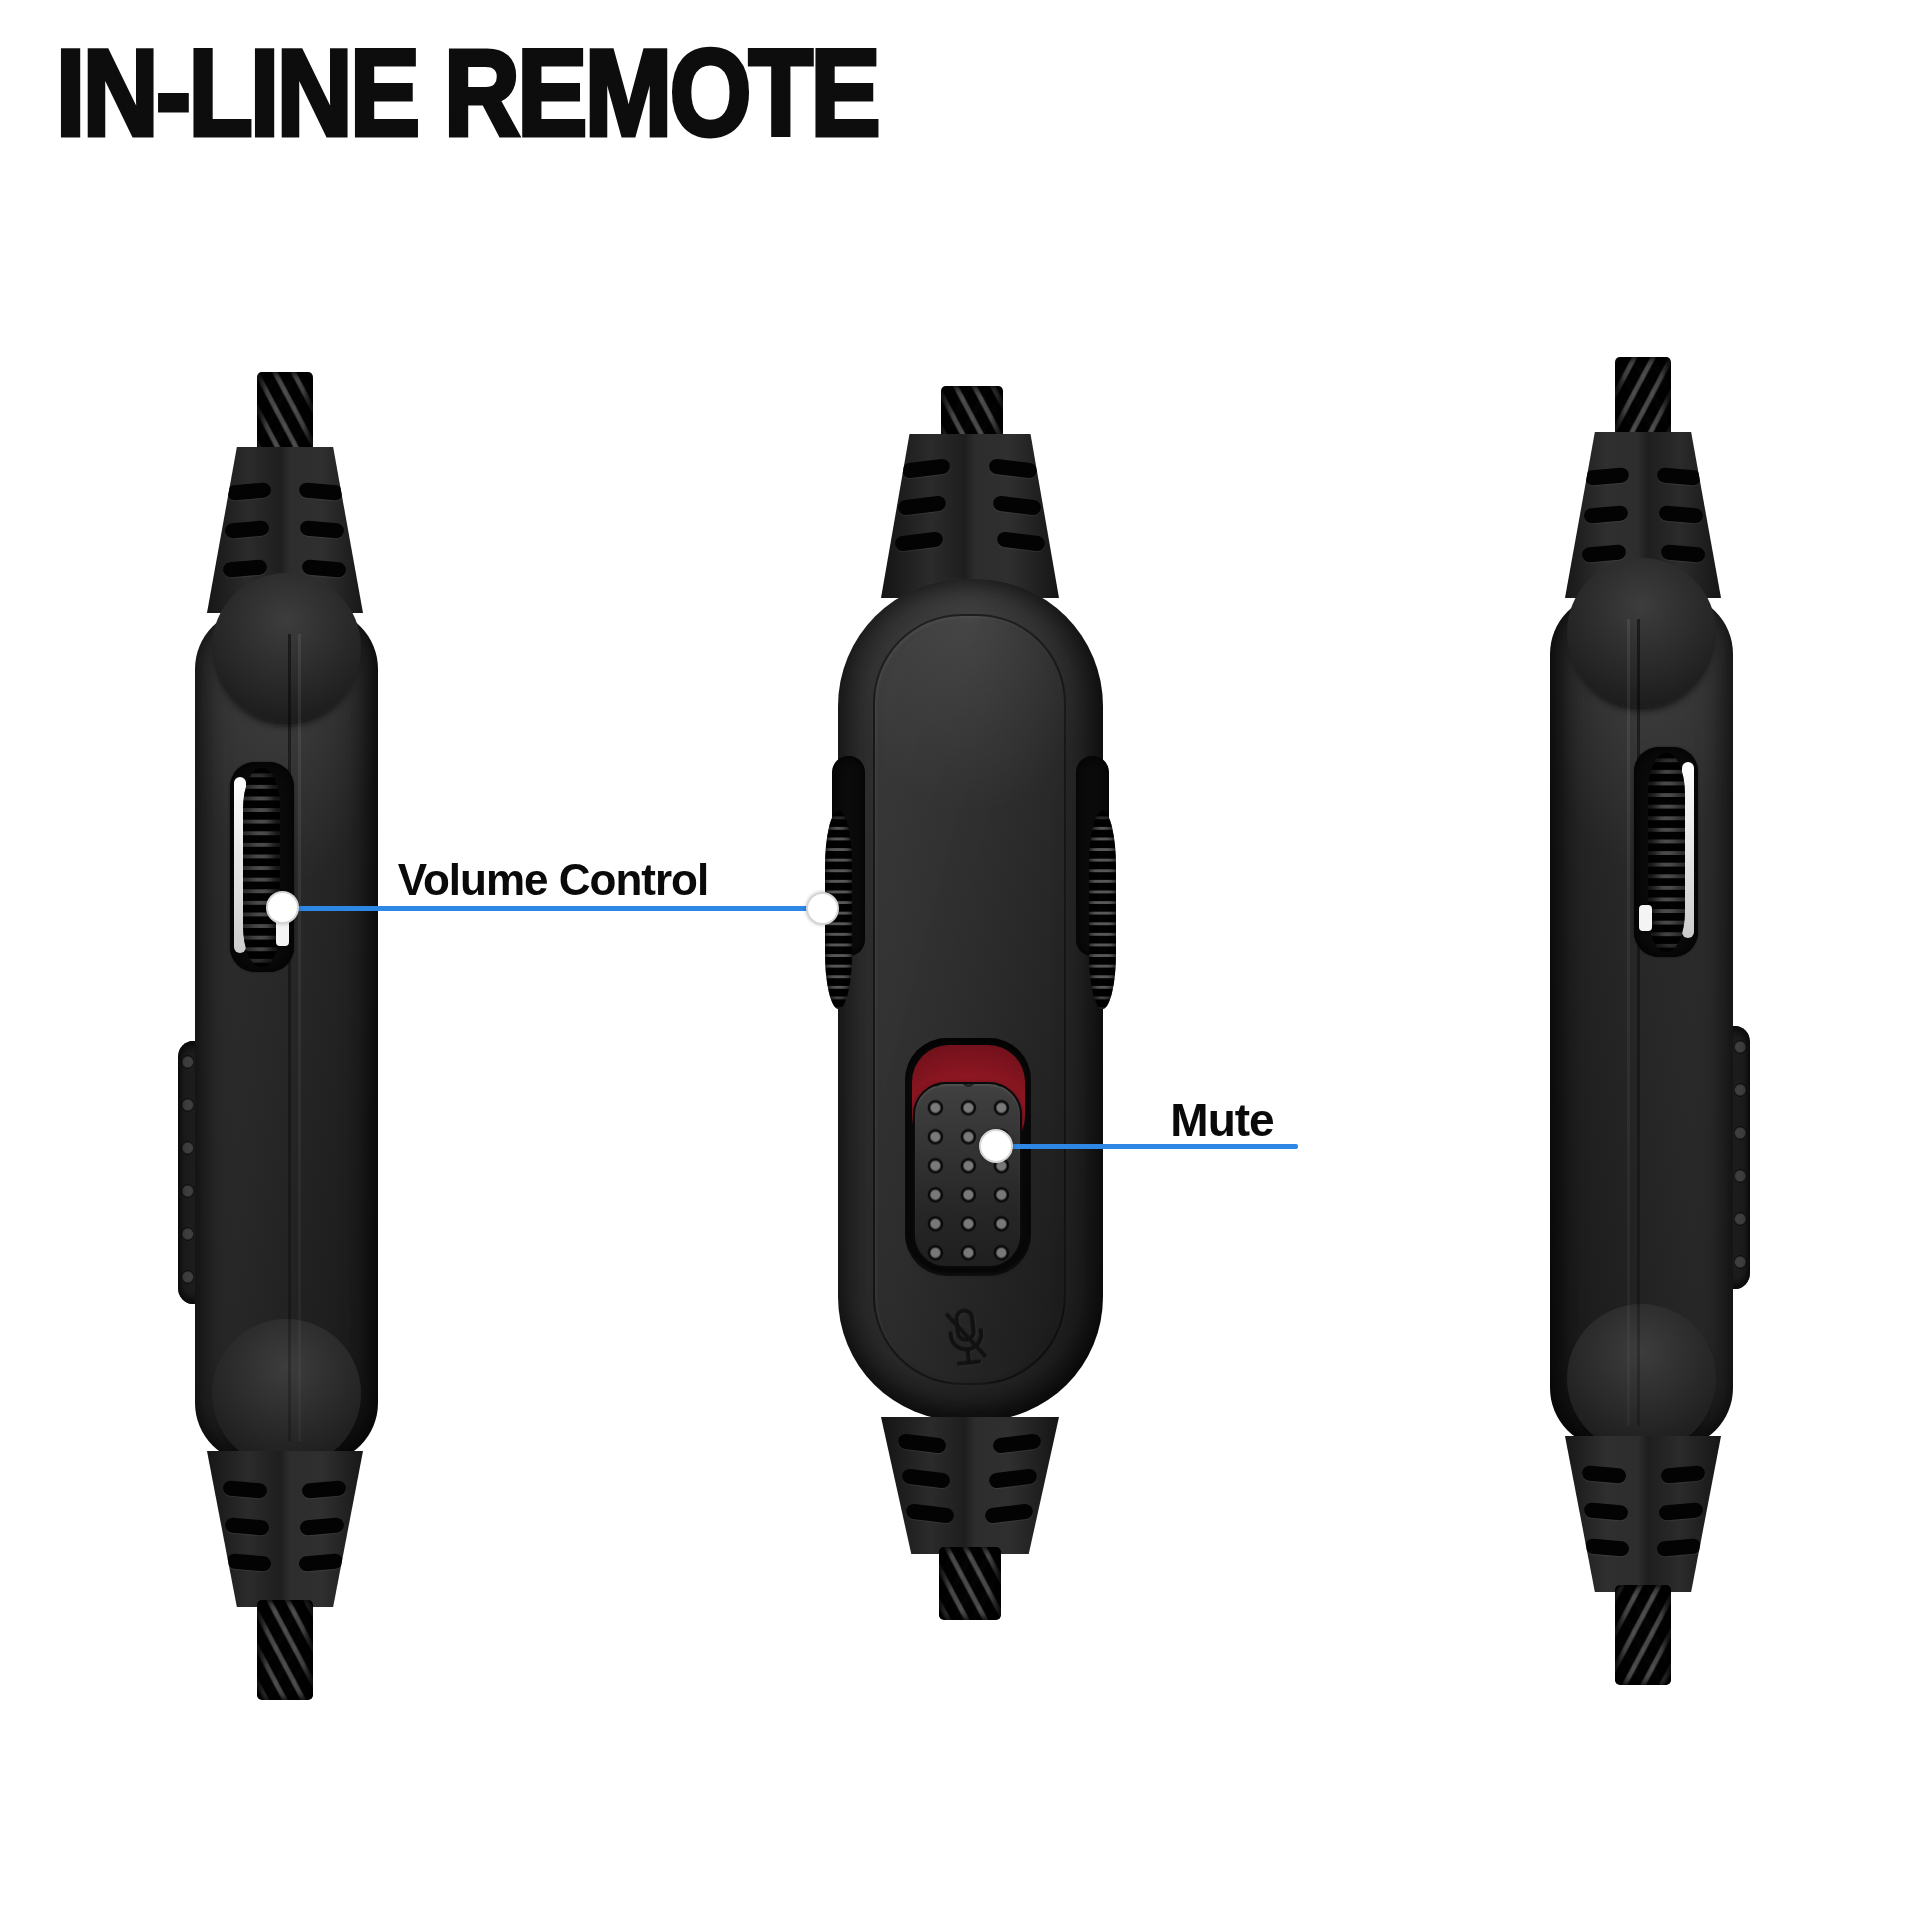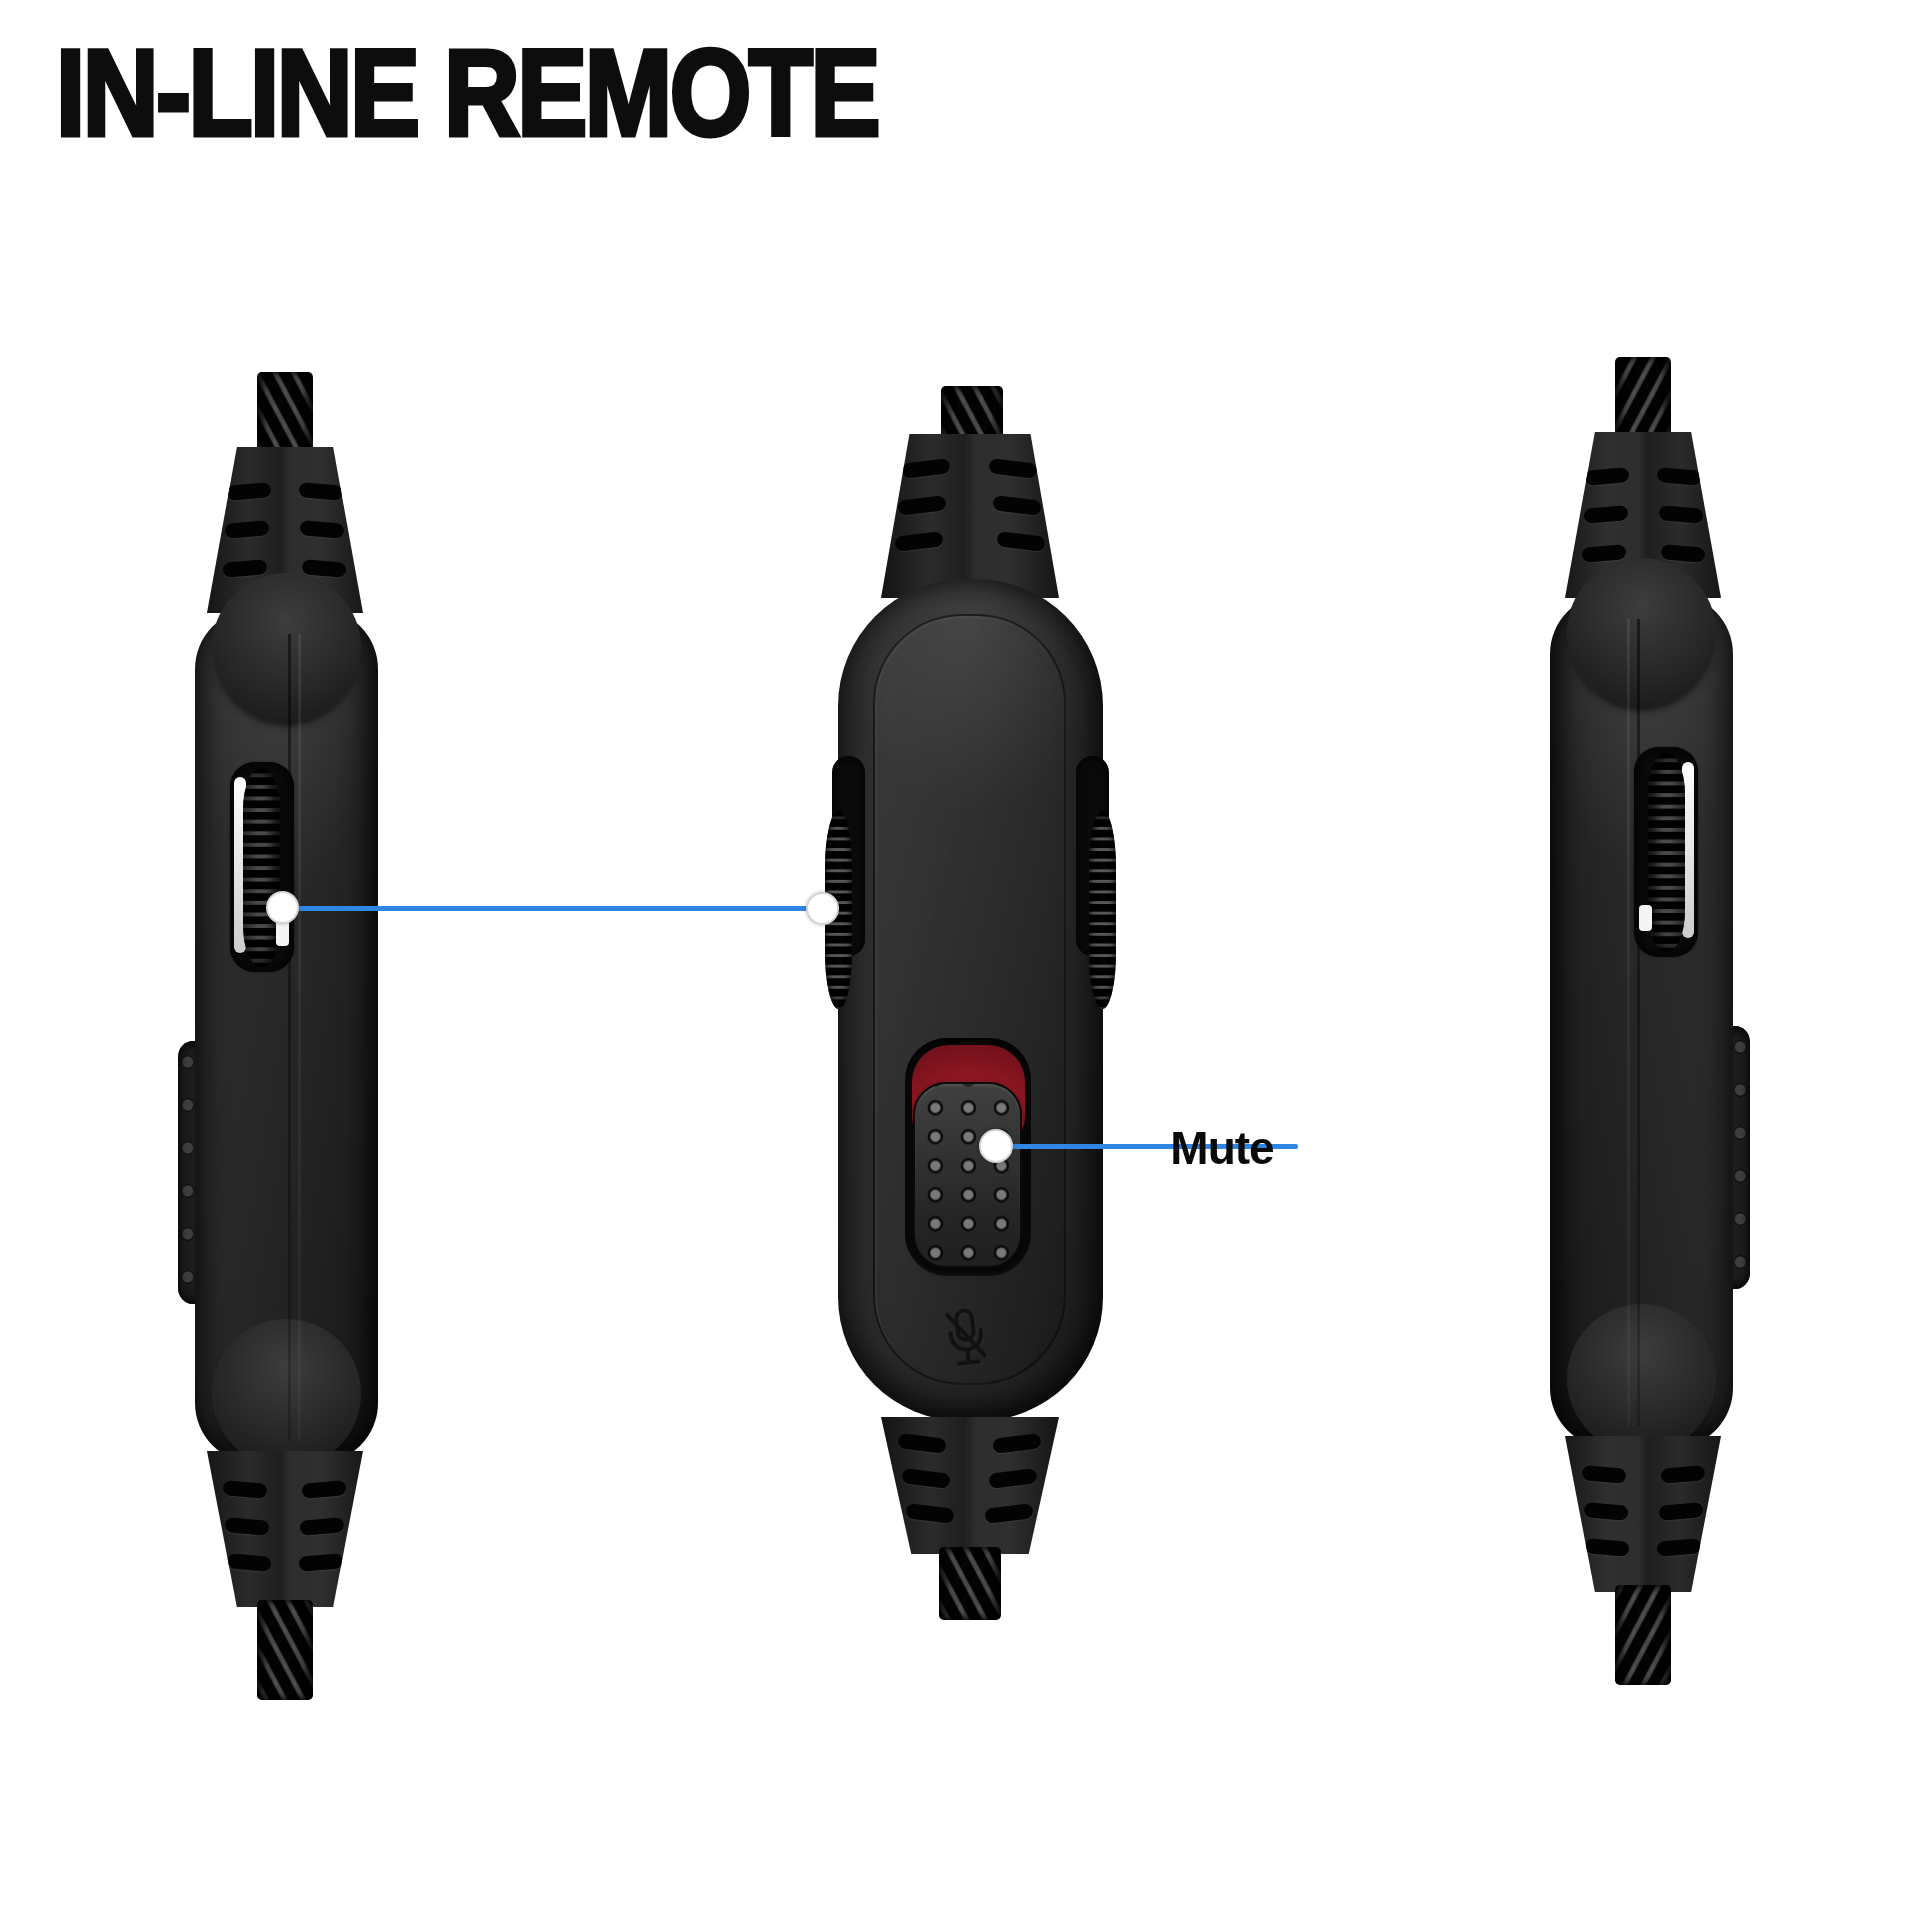--- a/index.html
+++ b/index.html
@@ -100,21 +100,21 @@
   .mic{position:absolute;left:107px;top:726px;width:44px;height:77px;opacity:.72;
     transform:rotate(-6deg);filter:drop-shadow(1px 1.4px 0 rgba(255,255,255,.07));}
 
   
   .cline{position:absolute;height:4.8px;border-radius:1.9px;z-index:5;}
   .marker{position:absolute;width:29px;height:29px;border-radius:50%;background:#fff;
     border:2.9px solid #d6d6d6;box-shadow:0 0 3.9px rgba(0,0,0,.25);z-index:6;}
   .label{position:absolute;font-weight:700;color:#0a0a0a;text-align:center;z-index:6;
     letter-spacing:-1px;white-space:nowrap;}
   .lab-volume{left:360px;top:855px;width:386px;font-size:44px;}
-  .lab-mute{left:1106px;top:1093px;width:232px;font-size:46px;margin-top:28px;}
+  .lab-mute{left:1106px;top:1093px;width:232px;font-size:46px;}
 
   
   .footer{position:absolute;right:95px;top:1877px;font-size:27px;font-weight:400;
     color:#9b9b9b;letter-spacing:0.5px;}
 </style>
 </head>
 <body>
 
 <div class="stage">
 
@@ -223,20 +223,21 @@
       <i class="vs" style="left:98px;top:68px;transform:rotate(-5deg);"></i>
       <i class="vs" style="left:25px;top:104px;transform:rotate(5deg);"></i>
       <i class="vs" style="left:97px;top:104px;transform:rotate(-5deg);"></i>
     </div>
     <div class="cable c-bot"></div>
   </div>
 
   <div class="cline" style="left:284px;top:906px;width:540px;background:#2e87e4;"></div>
   <div class="marker" style="left:266px;top:891px;"></div>
   <div class="marker" style="left:806px;top:892px;"></div>
+  <div class="label lab-volume">Volume Control</div>
 
   <div class="cline" style="left:996px;top:1144px;width:302px;background:#2e87e4;"></div>
   <div class="marker" style="left:979px;top:1129px;width:30px;height:30px;"></div>
   <div class="label lab-mute">Mute</div>
 
 
 </div>
 
 
 </body></html>

